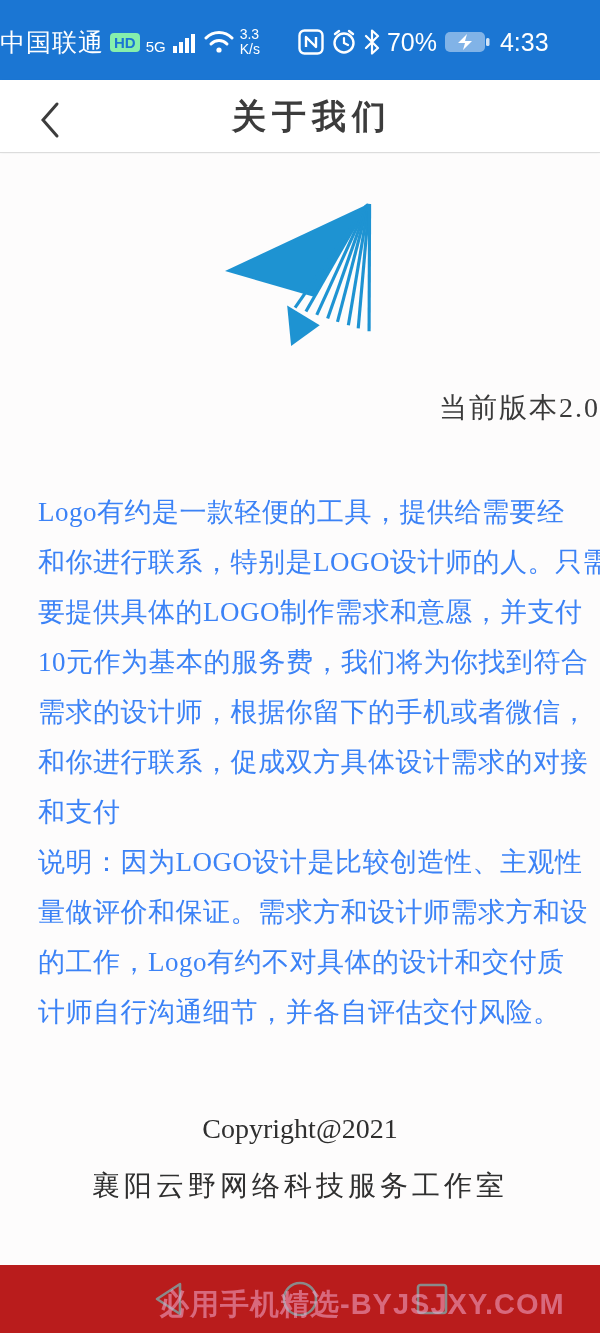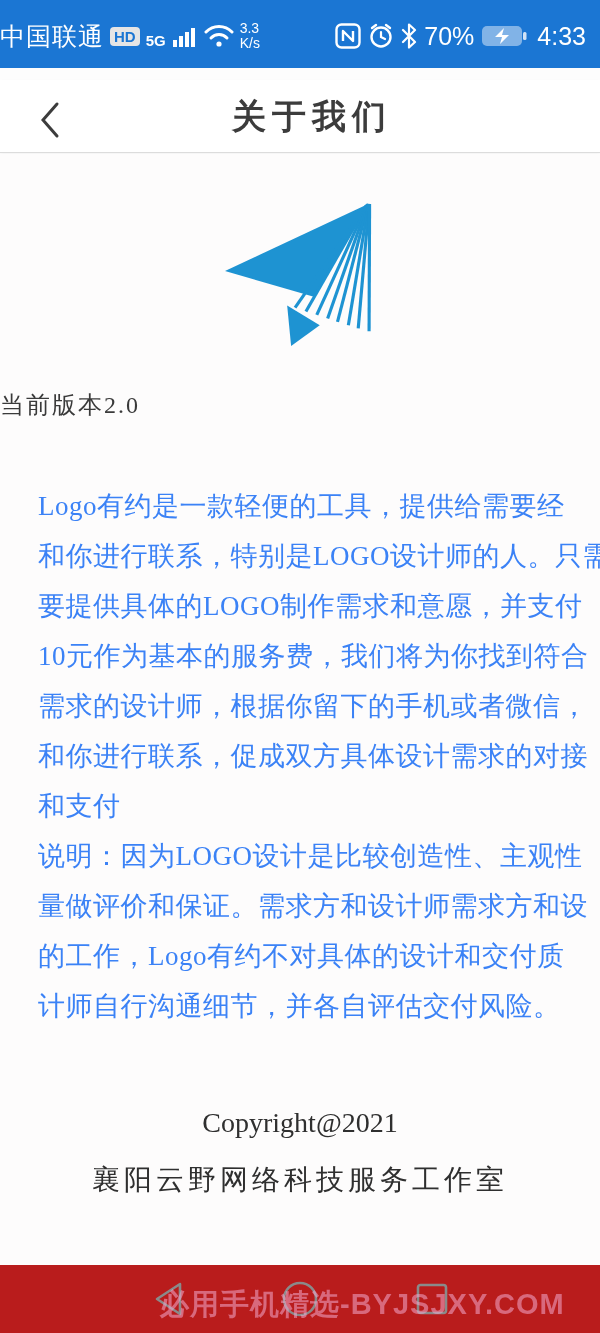--- a/index.html
+++ b/index.html
@@ -1,34 +1,34 @@
 <!DOCTYPE html>
 <html><head>
 <meta charset="utf-8">
 <style>
   * { margin: 0; padding: 0; box-sizing: border-box; }
   html, body { width: 600px; background: #ffffff; font-family: "Liberation Serif", "DejaVu Serif", serif; }
   .screen { position: relative; width: 600px; height: 1333px; background: #fdfdfd; overflow: hidden; }
 
   
   .status-bar {
-    position: absolute; top: 0; left: 0; width: 600px; height: 68px;
+    position: absolute; top: 0; left: 0; width: 600px; height: 80px;
     background: #1b76d3; color: #ffffff;
-    display: flex; align-items: center; justify-content: space-between;
+    display: flex; align-items: center; justify-content: flex-start;
     padding: 4px 14px 0 0; font-family: "Liberation Sans", sans-serif;
   }
   .sb-left, .sb-right { display: flex; align-items: center; }
   .sb-left { gap: 6px; margin-right: 38px; }
   .sb-right { gap: 7px; }
   .sb-carrier { font-size: 25px; letter-spacing: 1px; }
   .hd-badge {
-    background: #e5e5e5; color: #1b76d3; font-size: 15px; font-weight: bold;
+    background: #86efac; color: #1b76d3; font-size: 15px; font-weight: bold;
     border-radius: 4px; padding: 2px 4px; line-height: 1;
   }
-  .net-label { font-size: 15px; font-weight: bold; align-self: flex-start; margin-top: 12px; }
+  .net-label { font-size: 15px; font-weight: normal; align-self: flex-start; margin-top: 12px; }
   .speed { display: flex; flex-direction: column; align-items: flex-start; font-size: 14px; line-height: 15px; }
   .sb-pct, .sb-time { font-size: 25px; }
   .sb-time { margin-left: 3px; }
   .sbicon { display: block; }
 
   
   .header {
     position: absolute; top: 80px; left: 0; width: 600px; height: 73px;
     background: #ffffff; border-bottom: 1px solid #dcdcdc;
     box-shadow: 0 2px 4px rgba(0,0,0,0.04);
@@ -37,21 +37,21 @@
     display: flex; align-items: center; justify-content: center; }
   .header-title {
     position: absolute; left: 0; top: 0; width: 100%; height: 73px;
     display: flex; align-items: center; justify-content: center;
     font-size: 34px; font-weight: bold; color: #3c3c3c; letter-spacing: 6px; margin-left: 12px;
   }
 
   
   .content { position: absolute; top: 154px; left: 0; width: 600px; height: 1110px; background: #fdfcfc; }
   .logo-wrap { width: 150px; height: 150px; margin: 45px auto 0 auto; }
-  .version-label { margin-top: 40px; text-align: left; font-size: 24px; color: #3a3a3a; letter-spacing: 2px; }
+  .version-label { margin-top: 40px; text-align: right; font-size: 28px; color: #3a3a3a; letter-spacing: 2px; }
   .paragraph { margin: 60px 38px 0 38px; font-size: 27px; line-height: 50px; color: #3b82f6; font-weight: 500; }
   .para-line { white-space: nowrap; letter-spacing: 0.5px; }
   .copyright { margin-top: 76px; text-align: center; font-size: 28px; color: #2f2f2f; }
   .studio { margin-top: 22px; text-align: center; font-size: 28px; color: #2f2f2f; letter-spacing: 4px; }
 
   
   .nav-bar {
     position: absolute; left: 0; bottom: 0; width: 600px; height: 68px;
     background: #b91c1c;
     display: flex; align-items: center; justify-content: center; gap: 92px;

